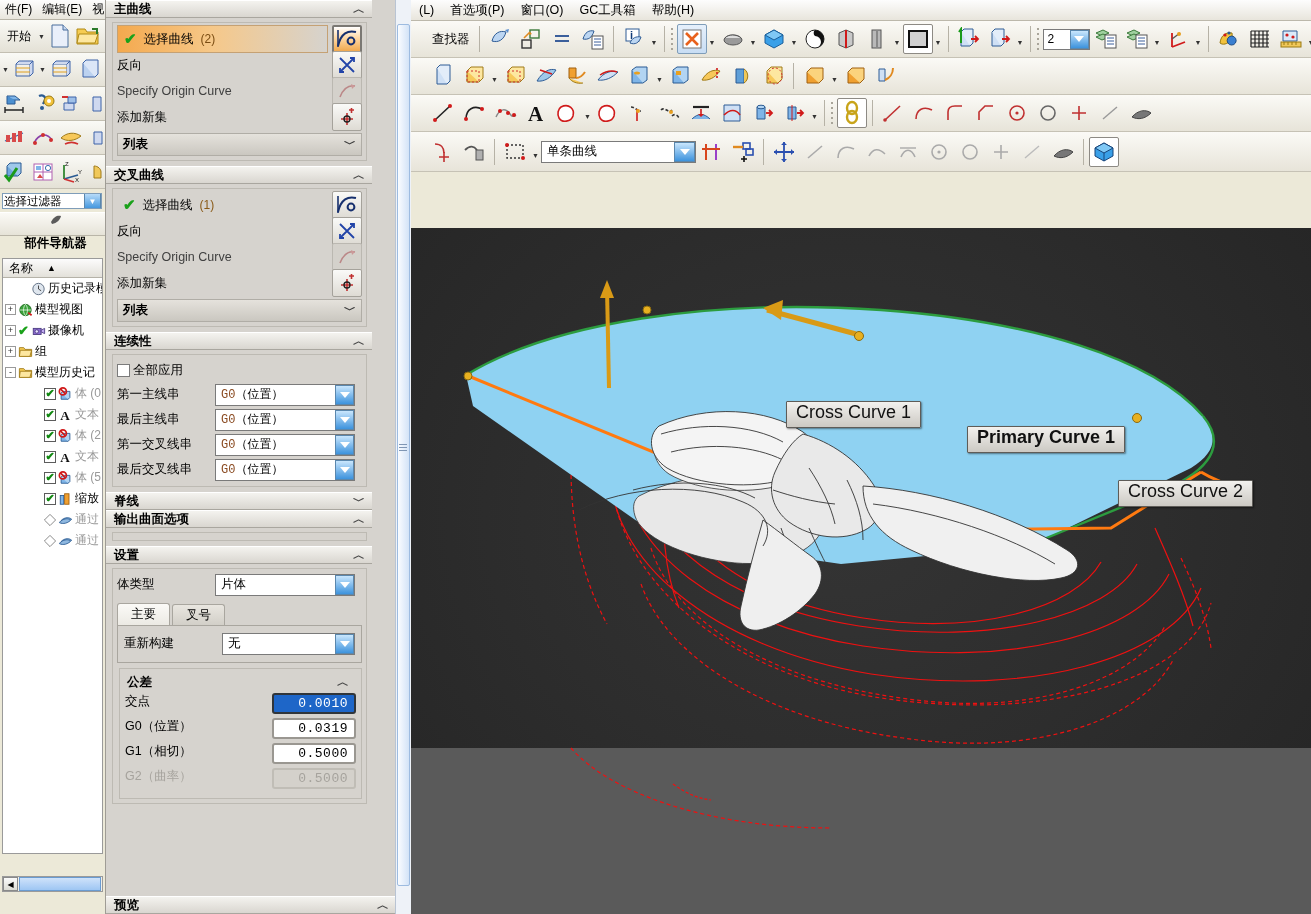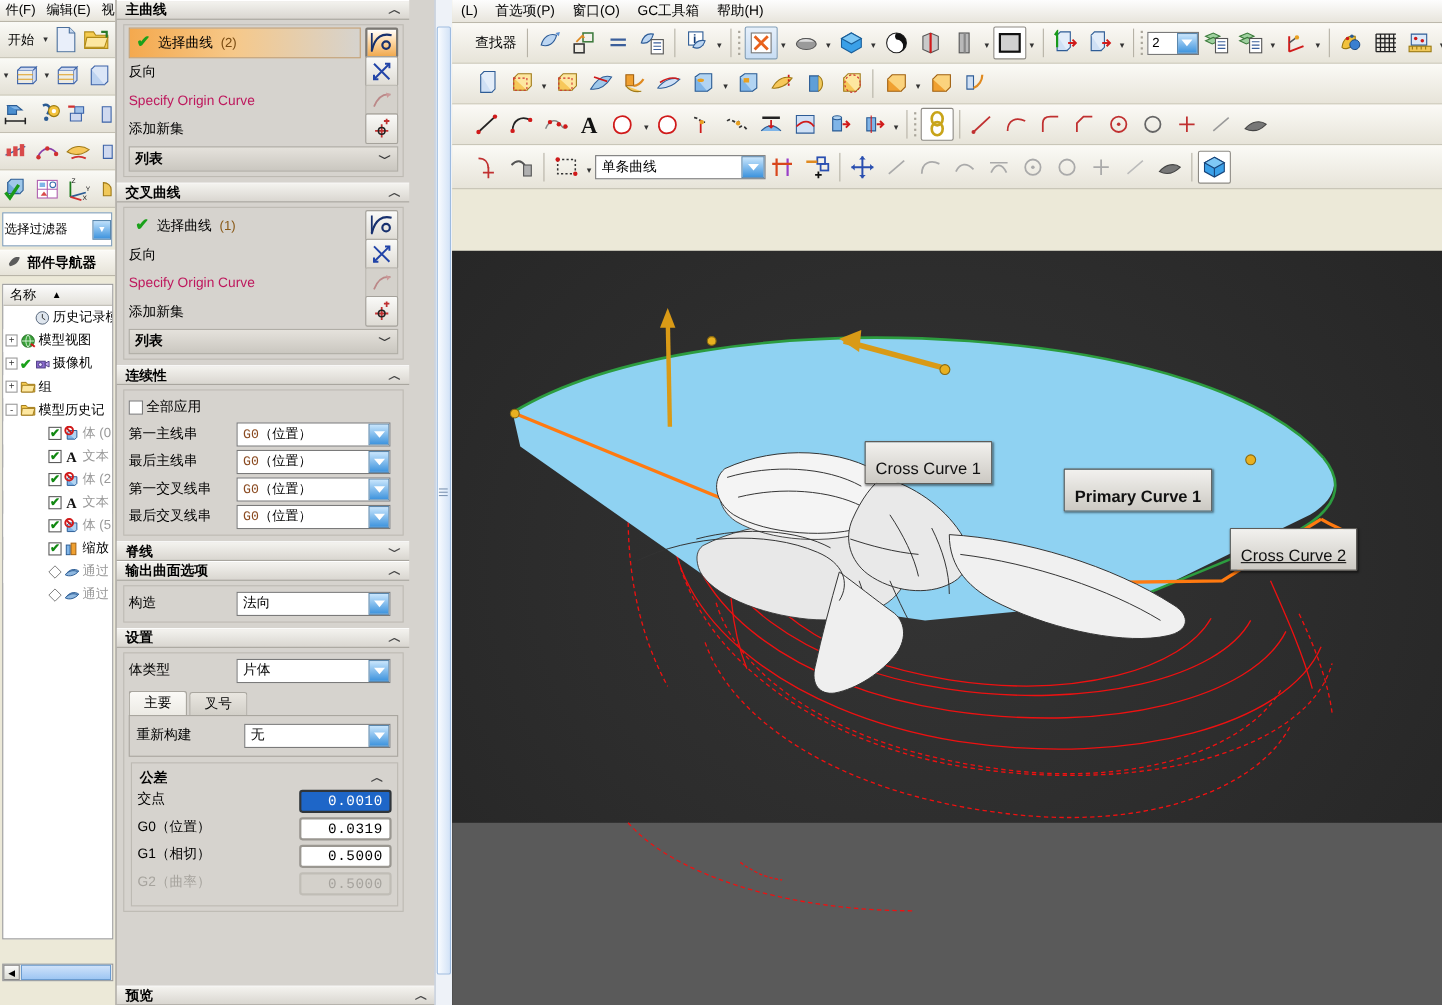--- a/index.html
+++ b/index.html
@@ -31,35 +31,35 @@
   .ltoolrow.r1{ height:33px; }
   .tbtn{
     width:26px; height:26px; border:1px solid transparent; border-radius:2px;
     display:flex; align-items:center; justify-content:center; position:relative;
     flex:0 0 auto;
   }
   .tbtn.wide{ width:auto; padding:0 4px; font-size:11px; }
   .caret{ width:7px; height:26px; display:flex; align-items:center; justify-content:center; font-size:7px; color:#333; flex:0 0 auto;}
 
   .filterbox{
-    margin:4px 3px 3px 2px; height:31px; background:#fff;
+    margin:4px 3px 3px 2px; height:16px; background:#fff;
     border:1px solid #7f9db9; display:flex; align-items:center;
     font-size:11.5px; padding-left:1px; overflow:hidden; white-space:nowrap;
   }
   .filterbox .ddbtn{
     margin-left:auto; width:17px; height:18px; flex:0 0 auto;
     background:linear-gradient(#bfe0fb,#3d93dd); border:1px solid #5a87ad;
     display:flex; align-items:center; justify-content:center; color:#fff; font-size:8px;
   }
 
   .navhead{
     height:24px; display:flex; align-items:center; gap:5px;
     background:linear-gradient(#fbfaf6,#e6e3d8);
     border-top:1px solid #fff; border-bottom:1px solid #b9b5a8;
-    padding-left:6px; font-weight:bold; font-size:12.5px; white-space:nowrap;
+    padding-left:6px; font-weight:bold; font-size:12.5px; white-space:nowrap;flex-direction:column;
   }
   .treewrap{
     position:absolute; left:2px; top:258px; width:101px; height:596px;
     background:#fff; border:1px solid #9a9a9a; overflow:hidden;
   }
   .treehdr{
     height:19px; background:linear-gradient(#fcfcfc,#e3e1da);
     border-bottom:1px solid #b5b2a8; display:flex; align-items:center;
     padding-left:6px; gap:14px; font-size:12px; white-space:nowrap;
   }
@@ -115,21 +115,21 @@
     display:flex; align-items:center; padding:0 4px 0 8px;
     font-weight:bold; font-size:12.5px; color:#000;
   }
   .secthead .chev{ margin-left:auto; width:18px; text-align:center; color:#4a4a4a; font-size:12px; font-weight:bold;}
   .sectbody{
     margin:4px 5px 5px 6px; border:1px solid #bdbab3; background:#d6d3ce;
     padding:3px 4px 4px 4px;
   }
   .row{ display:flex; align-items:center; height:26px; gap:5px; }
   .row .lbl{ font-size:12.5px; white-space:nowrap; }
-  .row .lbl.gray{ color:#be185d; }
+  .row .lbl.gray{ color:#404040; }
   .spacer{ flex:1; }
 
   .sqbtn{
     width:30px;height:28px; border:1px solid #a5a29b; background:linear-gradient(#fafaf8,#dedbd4);
     border-radius:2px; display:flex;align-items:center;justify-content:center; flex:0 0 auto;
   }
   .sqbtn.active{
     border:2px solid #7b7873;
     background:linear-gradient(#ffffff 0%, #ffd9a6 45%, #f0a94f 100%);
   }
@@ -248,22 +248,22 @@
     position:absolute; left:411px; top:228px; width:900px; height:686px;
     background:#2a2a2a; overflow:hidden;
   }
   #vpbg{ position:absolute; inset:0;
     background: radial-gradient(ellipse at 48% 42%, #343434 0%, #2d2d2d 48%, #242424 100%);}
   #vplower{ position:absolute; left:0; top:520px; width:900px; height:166px; background:#5a5a5a; }
   #vpsvg{ position:absolute; left:0; top:0; }
 
   .vlabel{
     position:absolute; background:linear-gradient(#f2f1ee,#ccc9c3);
-    border:1px solid #5e5c58; color:#111; font-size:15px;
-    padding:16px 9px 4px 9px; white-space:nowrap; border-radius:1px;
+    border:1px solid #5e5c58; color:#111; font-size:18px;
+    padding:0 9px 4px 9px; white-space:nowrap; border-radius:1px;
     box-shadow:1px 1px 2px rgba(0,0,0,.45);
   }
 </style>
 </head>
 <body>
 
 <div id="app">
 
   <div id="left-col">
 
@@ -763,27 +763,20 @@
         <span>脊线</span>
         <span class="chev">﹀</span>
       </div>
 
       <div class="secthead">
         <span>输出曲面选项</span>
         <span class="chev">︿</span>
       </div>
       <div class="sectbody">
         <div id="output-rows">
-            <div class="cbrow">
-              <span class="lbl">构造</span>
-              <div class="combo" style="width:140px">
-                <span>法向</span>
-                <span class="ddbtn"></span>
-              </div>
-            </div>
           </div>
       </div>
 
       <div class="secthead">
         <span>设置</span>
         <span class="chev">︿</span>
       </div>
       <div class="sectbody" style="padding-bottom:0">
         <div class="cbrow">
           <span class="lbl">体类型</span>
@@ -1467,18 +1460,18 @@
         <circle cx="236" cy="82" r="4" fill="#e8b020" stroke="#8a6a10"></circle>
         <circle cx="448" cy="108" r="4.5" fill="#e8b020" stroke="#8a6a10"></circle>
         <circle cx="726" cy="190" r="4.5" fill="#e8b020" stroke="#8a6a10"></circle>
         <circle cx="57" cy="148" r="4" fill="#e8b020" stroke="#8a6a10"></circle>
       </g>
     </svg>
 
     <div id="vplabels">
         <div class="vlabel" style="left: 375px; top: 173px;">Cross Curve  1</div>
         <div class="vlabel" style="left: 556px; top: 198px; font-weight: bold;">Primary Curve  1</div>
-        <div class="vlabel" style="left: 707px; top: 252px; text-decoration: underline;">Cross Curve  2</div>
+        <div class="vlabel" style="left: 707px; top: 252px;">Cross Curve  2</div>
       </div>
 
   </div>
 
 </div>
 
 </body></html>

